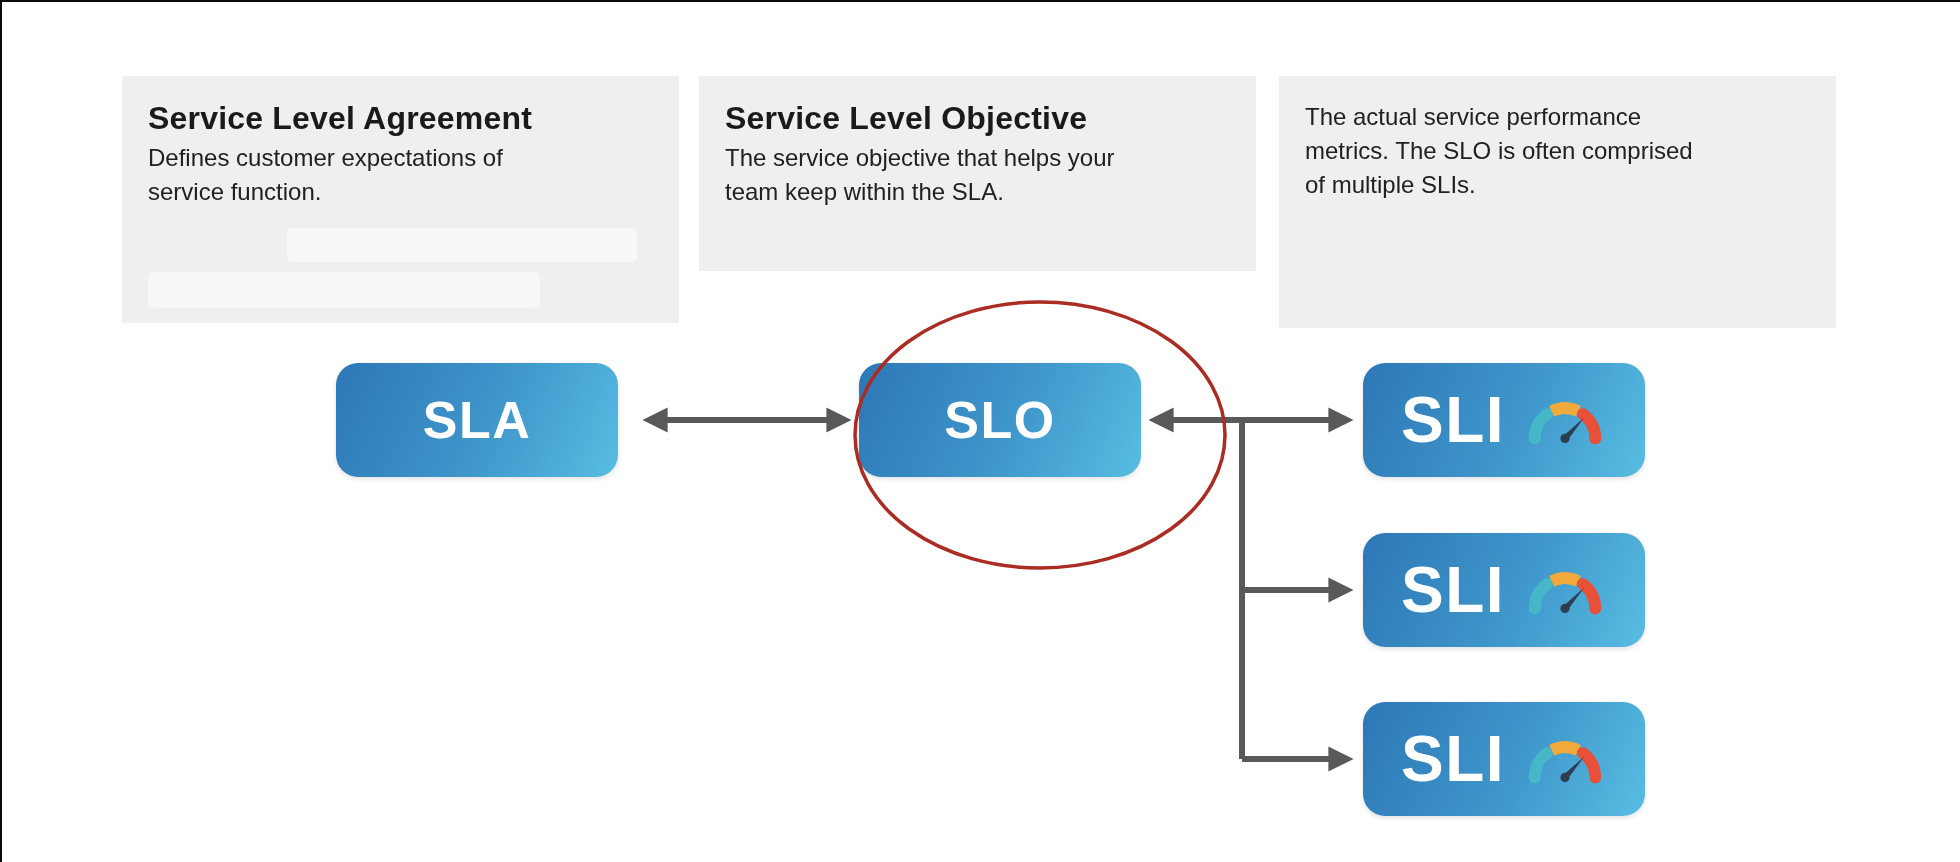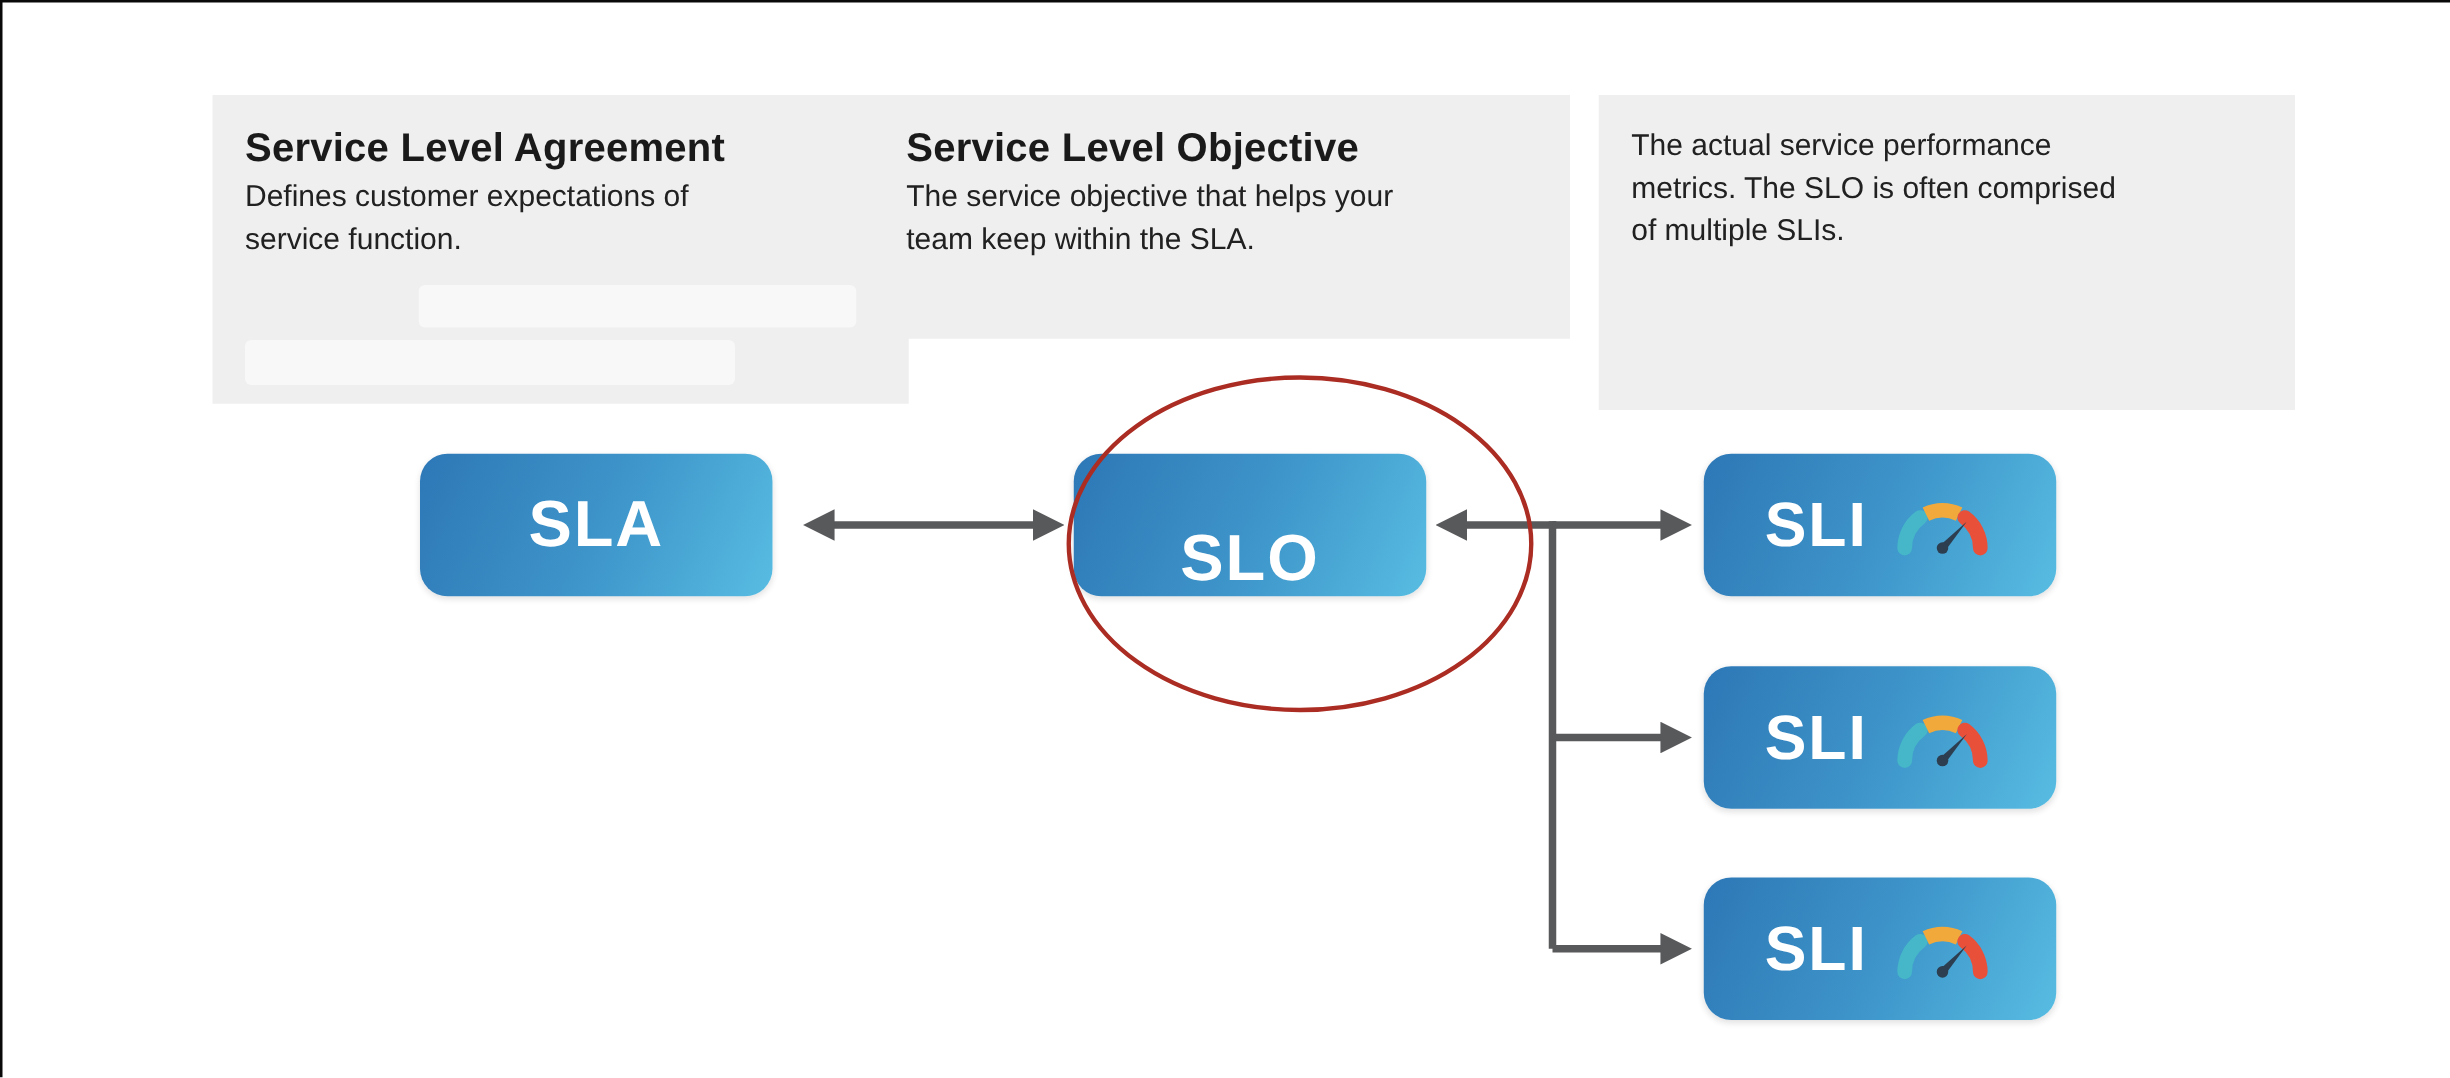--- a/index.html
+++ b/index.html
@@ -28,21 +28,21 @@
     color: #1a1a1a;
     letter-spacing: 0.2px;
     margin-bottom: 4px;
   }
   .desc p {
     font-size: 24px;
     line-height: 1.42;
     color: #212121;
     max-width: 410px;
   }
-  .desc-1 { left: 120px; top: 74px;  width: 557px; height: 247px; margin-left: 48px; }
+  .desc-1 { left: 120px; top: 74px;  width: 557px; height: 247px; }
   .desc-2 { left: 697px; top: 74px;  width: 557px; height: 195px; }
   .desc-3 { left: 1277px; top: 74px; width: 557px; height: 252px; }
 
   .redact {
     position: absolute;
     background: #f8f8f8;
     border-radius: 5px;
   }
   .redact-1 { left: 165px; top: 152px; width: 350px; height: 34px; }
   .redact-2 { left: 26px;  top: 196px; width: 392px; height: 36px; }
@@ -60,25 +60,25 @@
     gap: 18px;
     box-shadow: 0 2px 5px rgba(0,0,0,0.12);
   }
   .node .label {
     color: #ffffff;
     font-size: 52px;
     font-weight: 700;
     letter-spacing: 1.5px;
   }
   .node-sla   { left: 334px;  top: 361px; align-items: center; }
-  .node-slo   { left: 857px;  top: 361px; align-items: flex-end; }
+  .node-slo   { left: 857px;  top: 361px; }
   .node-sli-1 { left: 1361px; top: 361px; }
   .node-sli-2 { left: 1361px; top: 531px; }
   .node-sli-3 { left: 1361px; top: 700px; }
-  .node-sli .label { font-size: 50px; }
+  .node-sli .label { font-size: 64px; }
   .gauge { width: 84px; height: 62px; flex: 0 0 auto; }
 
   
   .overlay {
     position: absolute;
     inset: 0;
     width: 1960px;
     height: 862px;
     pointer-events: none;
     z-index: 5;

